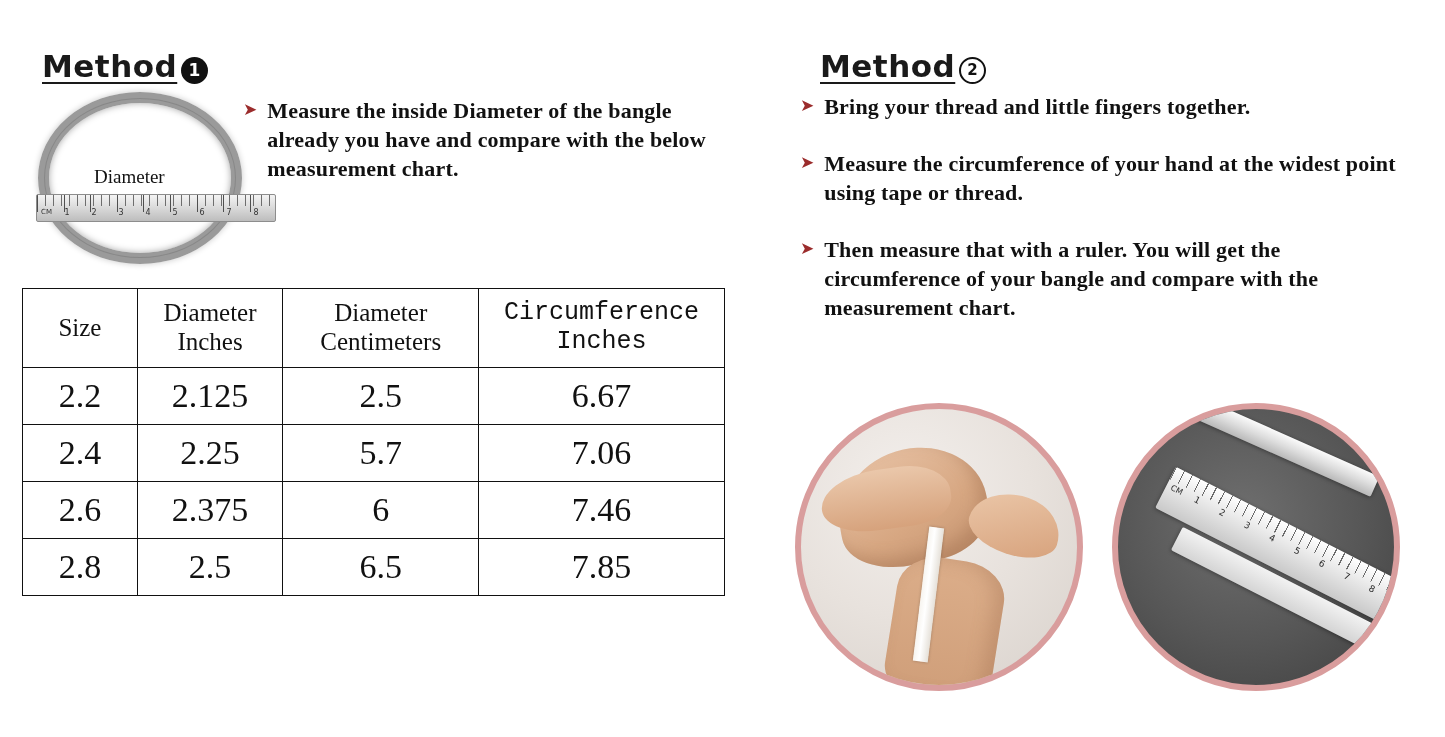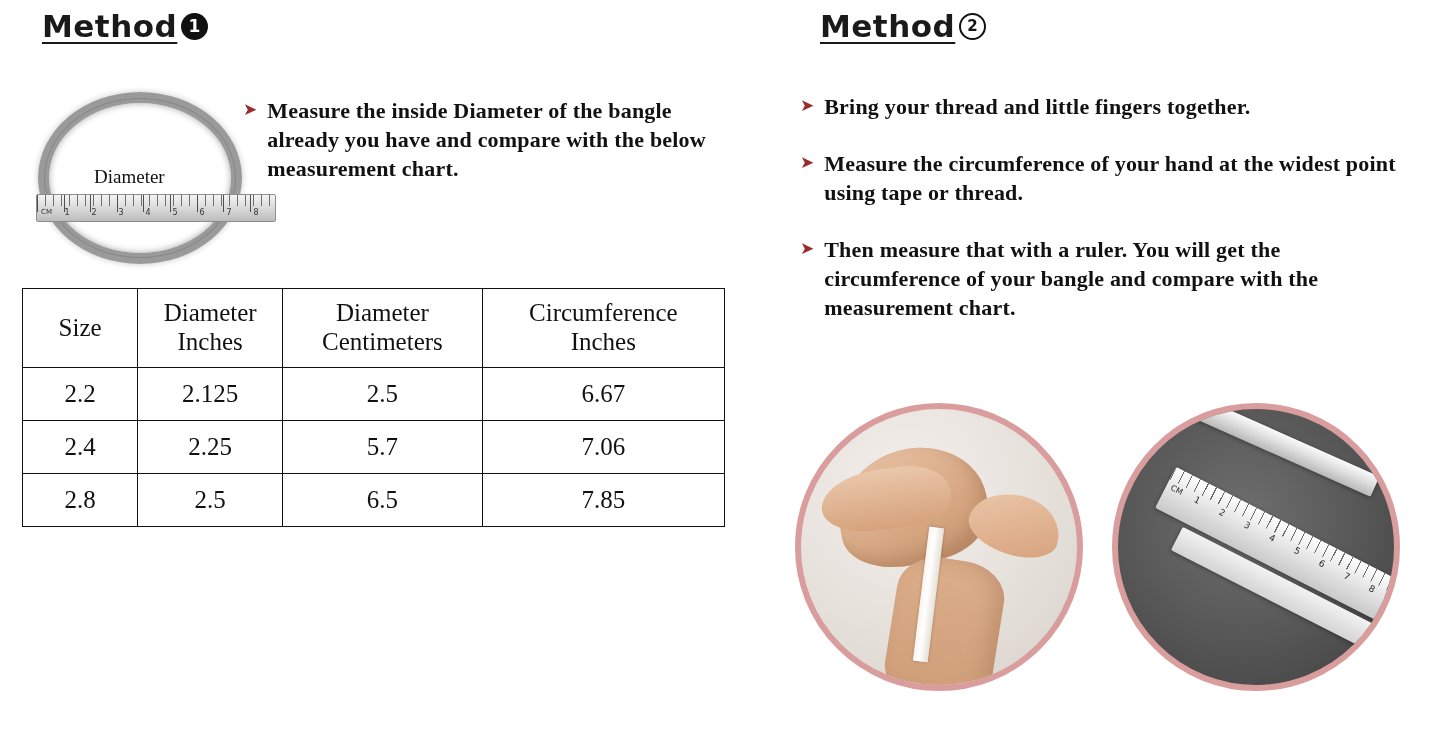--- a/index.html
+++ b/index.html
@@ -23,22 +23,23 @@
 
   
   .method-title {
     position: absolute;
     font-family: "DejaVu Sans", sans-serif;
     font-size: 31px;
     font-weight: 700;
     letter-spacing: 0.5px;
     color: #1a1a1a;
     display: flex;
-    align-items: center;
+    align-items: flex-end;
     gap: 2px;
+    margin-top: 40px;
   }
   .method-title .word {
     text-decoration: underline;
     text-underline-offset: 5px;
     text-decoration-thickness: 2px;
   }
   .badge {
     display: inline-flex;
     align-items: center;
     justify-content: center;
@@ -197,28 +198,28 @@
     color: #111111;
   }
   table.size-table th {
     font-size: 25px;
     line-height: 1.15;
     padding: 8px 4px;
     height: 62px;
     vertical-align: middle;
   }
   table.size-table td {
-    font-size: 25px;
+    font-size: 34px;
     padding: 9px 20px;
     height: 34px;
   }
   .col-size { width: 112px; }
   .col-di { width: 142px; }
   .col-dc { width: 200px; }
-  .col-ci { width: 245px; }
+  .col-ci { width: 245px; font-family: Liberation Mono, monospace; }
 
   
   .photo {
     position: absolute;
     border-radius: 50%;
     border: 6px solid #d99d9d;
     box-sizing: border-box;
     overflow: hidden;
   }
   #photo-hand {
@@ -433,20 +434,26 @@
         <td>2.5</td>
         <td>6.67</td>
       </tr>
       <tr>
         <td>2.4</td>
         <td>2.25</td>
         <td>5.7</td>
         <td>7.06</td>
       </tr>
       <tr>
+        <td>2.6</td>
+        <td>2.375</td>
+        <td>6</td>
+        <td>7.46</td>
+      </tr>
+      <tr>
         <td>2.8</td>
         <td>2.5</td>
         <td>6.5</td>
         <td>7.85</td>
       </tr>
     </tbody>
   </table>
 
   <div class="photo" id="photo-hand">
     <div class="hand-palm"></div>

